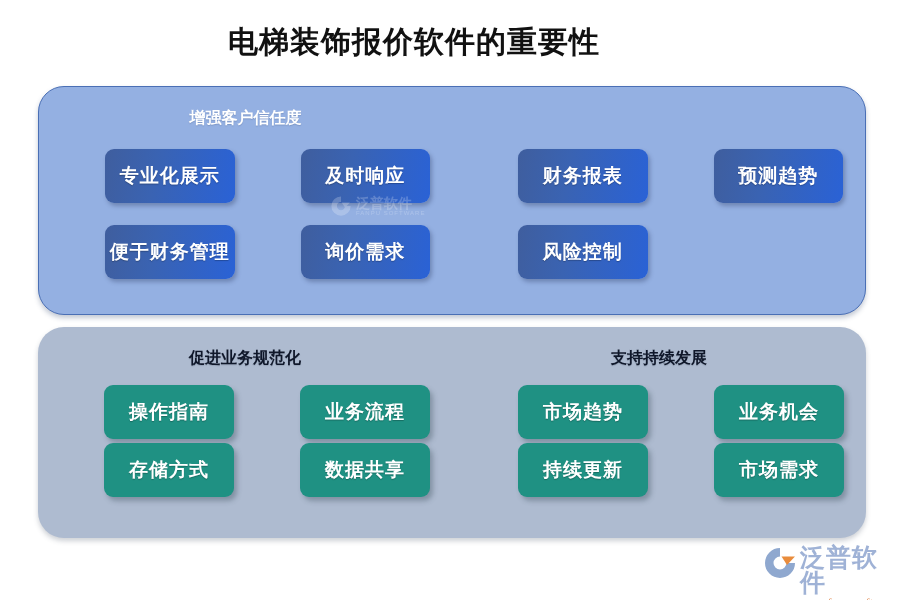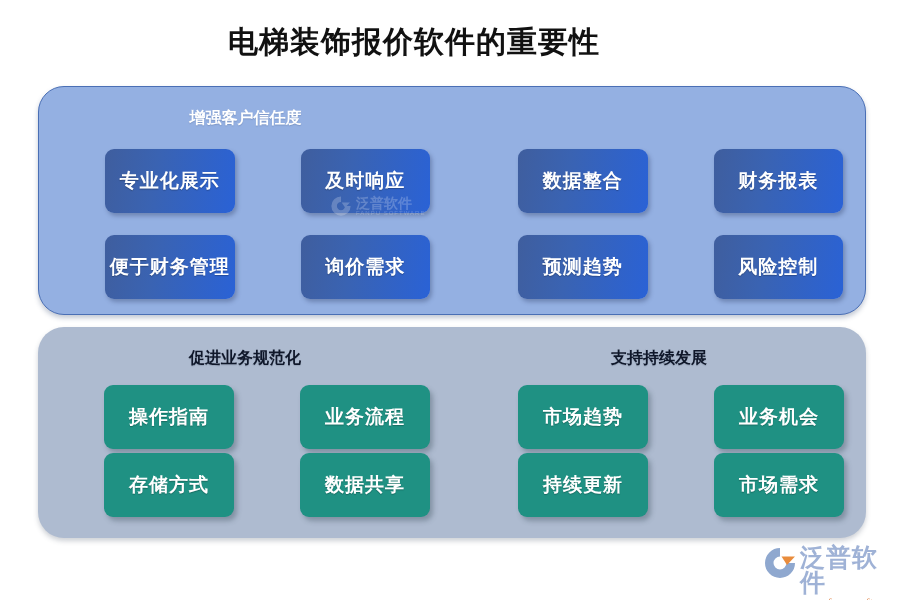--- a/index.html
+++ b/index.html
@@ -99,21 +99,21 @@
     row-gap: 22px;
     padding: 0 22px;
     box-sizing: border-box;
   }
   .panel-gray .card-grid {
     top: 58px;
     row-gap: 4px;
   }
 
   .card {
-    height: 64px;
+    height: 54px;
     border-radius: 9px;
     display: flex;
     align-items: center;
     justify-content: center;
     color: #ffffff;
     font-size: 19px;
     font-weight: bold;
     letter-spacing: 1px;
     font-family: "Liberation Serif", "DejaVu Serif", serif;
     text-shadow: 0 1px 1px rgba(0,0,0,0.25);
@@ -211,21 +211,20 @@
       <div class="card-grid">
         <div class="card card-blue">专业化展示</div>
         <div class="card card-blue">及时响应</div>
         <div class="card card-blue">便于财务管理</div>
         <div class="card card-blue">询价需求</div>
       </div>
     </div>
 
     <div class="group group-right">
       <div class="card-grid">
-        <div class="card card-blue">数据整合</div>
         <div class="card card-blue">财务报表</div>
         <div class="card card-blue">预测趋势</div>
         <div class="card card-blue">风险控制</div>
       </div>
     </div>
 
   </div>
 
   <div class="panel panel-gray">
 

